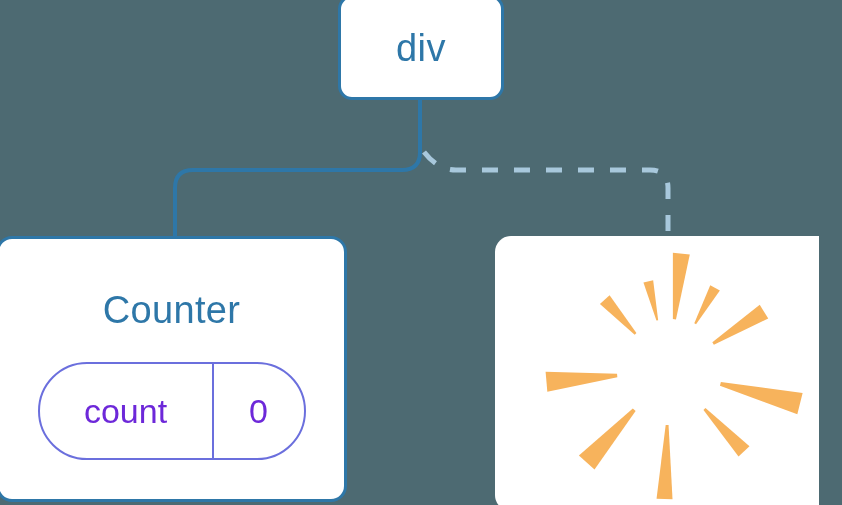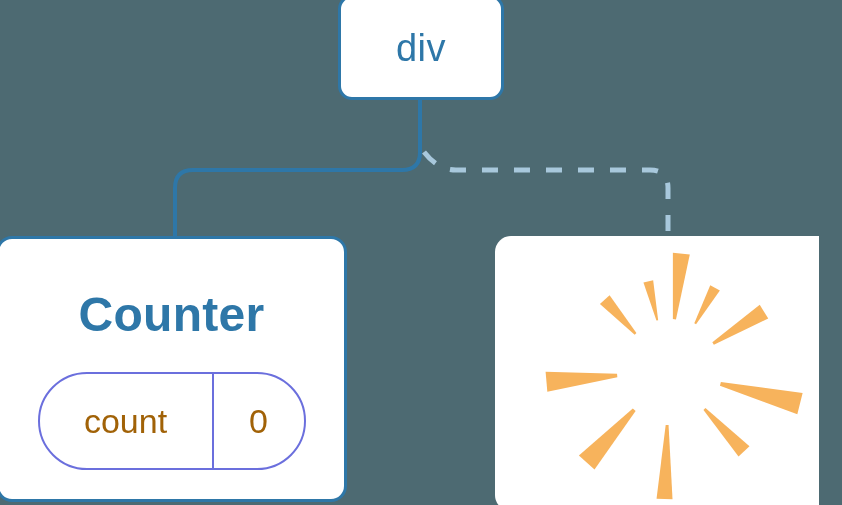--- a/index.html
+++ b/index.html
@@ -62,45 +62,44 @@
     top: 236px;
     width: 351px;
     height: 266px;
     border-radius: 16px;
     display: flex;
     flex-direction: column;
     align-items: center;
   }
   .node-title-counter {
     color: #2e77a8;
-    font-size: 48px;
+    font-size: 38px;
     line-height: 1;
     margin-top: 52px;
     letter-spacing: 0.3px;
-    font-weight: bold;
   }
 
   
   .pill {
     margin-top: 33px;
     width: 268px;
     height: 98px;
     border: 2px solid #6b6fdd;
     border-radius: 49px;
     box-sizing: border-box;
     display: flex;
     align-items: stretch;
     background: #ffffff;
   }
   .pill-key,
   .pill-val {
     display: flex;
     align-items: center;
     justify-content: center;
-    color: #a16207;
+    color: #6d28d9;
     font-size: 34px;
     line-height: 1;
   }
   .pill-key {
     flex: 0 0 172px;
     border-right: 2px solid #6b6fdd;
   }
   .pill-val {
     flex: 1 1 auto;
   }

